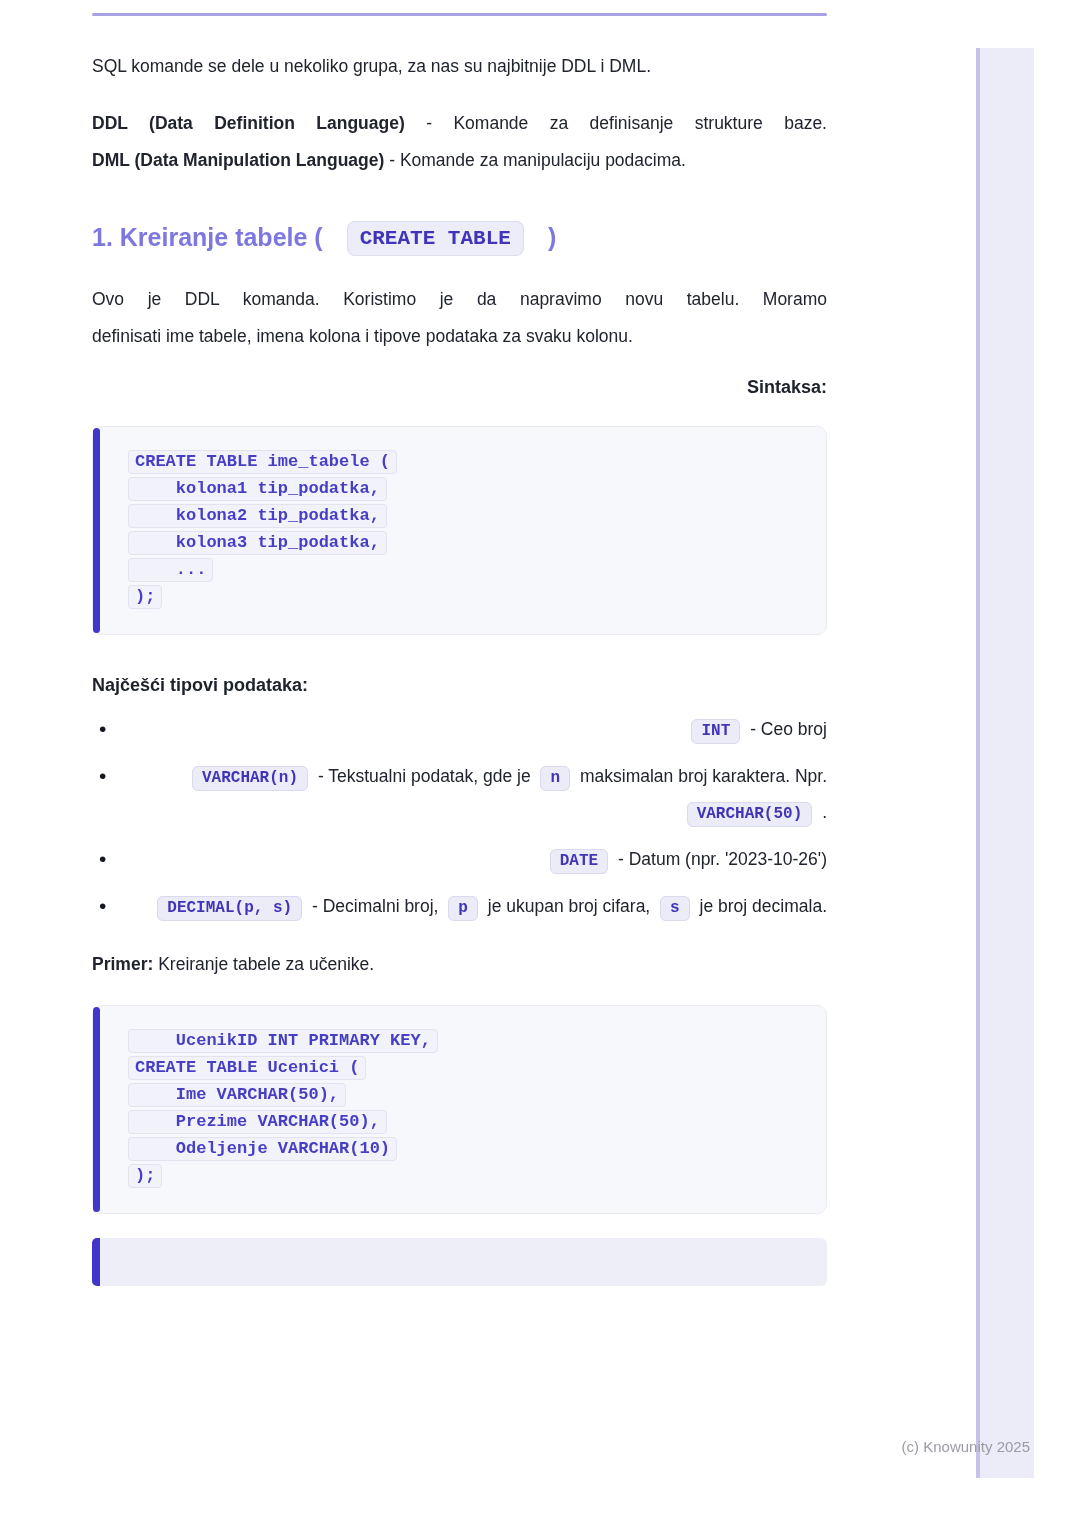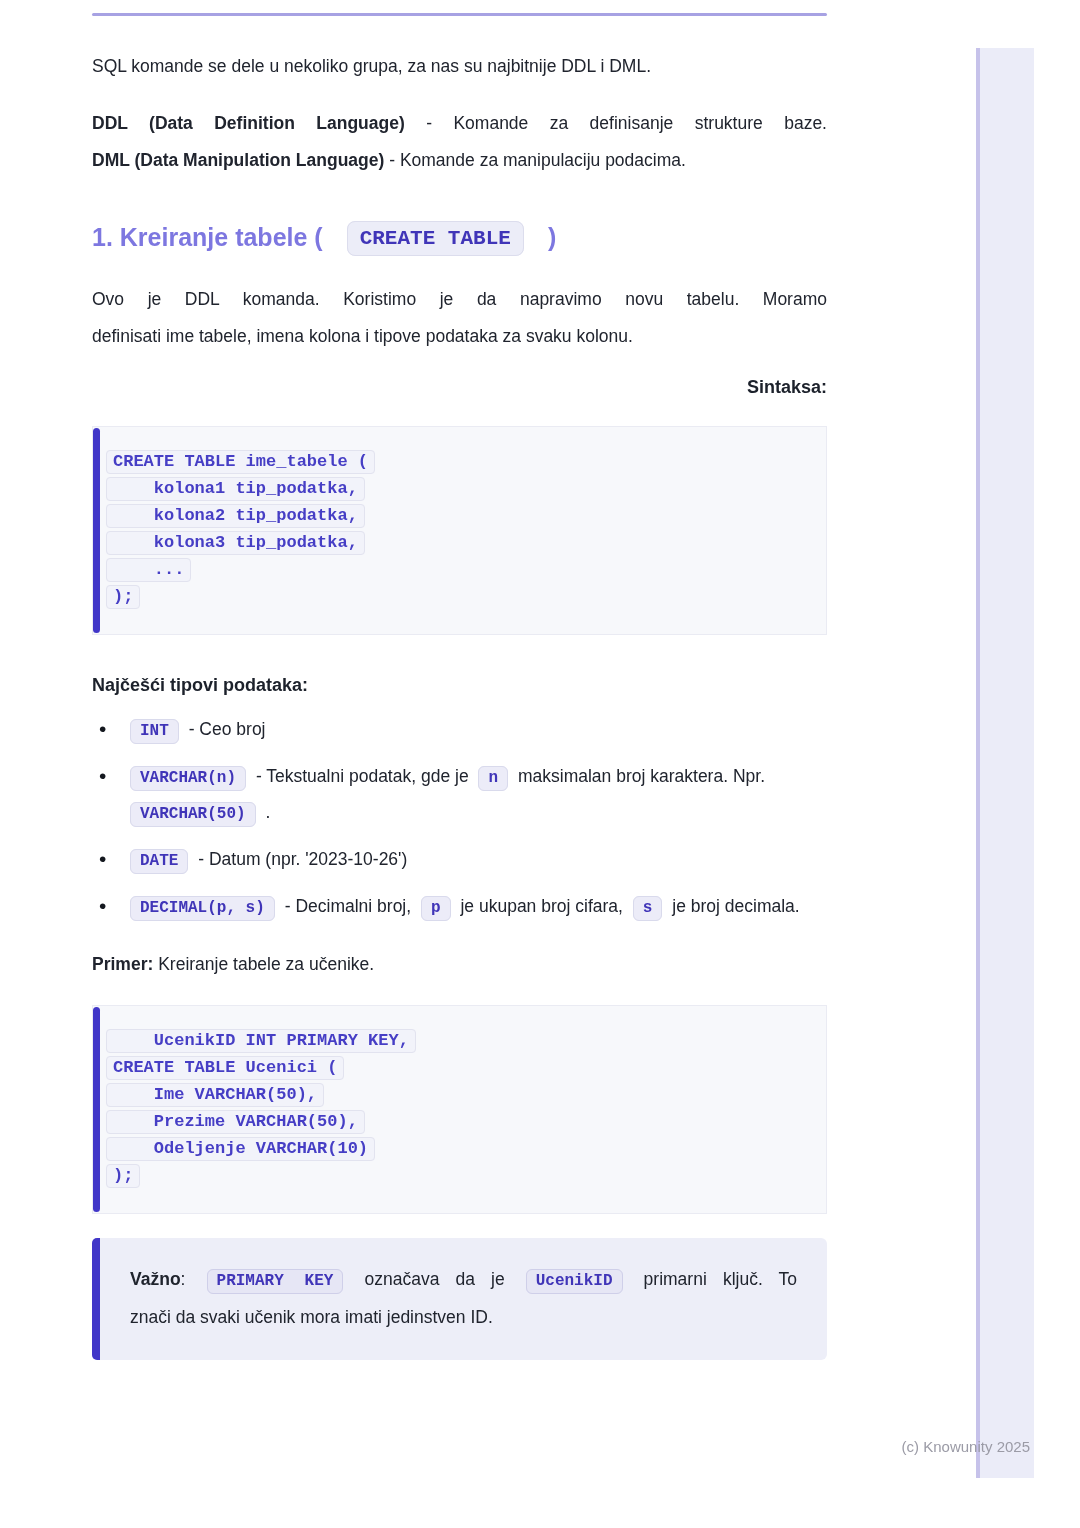--- a/index.html
+++ b/index.html
@@ -26,31 +26,31 @@
   .body-para { margin-top:20px; font-size:17.5px; line-height:37px; }
 
   .label { margin-top:22px; font-size:18px; font-weight:bold; color:#1c212b;text-align:right; }
   .label-big { margin-top:40px; font-size:18px; font-weight:bold; color:#1c212b; }
 
   .pill { font-family:"Liberation Mono","DejaVu Sans Mono",monospace; font-weight:bold;
           font-size:16px; color:#4035b8; background:#ececf8; border:1px solid #d9daec;
           border-radius:6px; padding:2px 9px 3px; margin:0 5px; white-space:nowrap; }
 
   .code-block { position:relative; margin-top:28px; background:#f7f8fb;
-                border:1px solid #eaebf3; border-radius:0;
-                padding:21px 28px 24px 13px; }
+                border:1px solid #eaebf3; border-radius:10px;
+                padding:21px 28px 24px 35px; }
   .accent-bar { position:absolute; left:0; top:1px; bottom:1px; width:7px;
                 background:#4136c8; border-radius:6px; }
   .code-line { height:27px; line-height:25px; white-space:pre; }
   .code-chip { font-family:"Liberation Mono","DejaVu Sans Mono",monospace; font-weight:bold;
                font-size:17px; color:#463ec5; background:#f2f3fa; border:1px solid #e2e3ef;
                border-radius:4px; padding:1px 6px 2px; white-space:pre; }
 
   .datatype-list { list-style:none; margin-top:16px; font-size:17.5px; }
-  .datatype-list li { position:relative; padding-left:33px; line-height:34px; margin-bottom:11px; }
+  .datatype-list li { position:relative; padding-left:33px; line-height:34px; margin-bottom:11px;text-align:right; }
   .datatype-list li::before { content:"\2022"; position:absolute; left:7px; top:0;
                               color:#14181f; font-size:21px; }
 
   .example-intro { margin-top:26px; font-size:17.5px; line-height:26px; }
 
   .callout { position:relative; margin-top:24px; background:#edeef8; border-radius:6px;
              padding:23px 30px 25px 38px; font-size:17.5px; line-height:36px; }
   .callout .accent-bar { width:8px; top:0; bottom:0; border-radius:5px 0 0 5px; }
   .callout .pill { background:#e6e6f5; border:1px solid #cfcfe9; }
 
@@ -116,23 +116,19 @@
         <div class="code-line"><span class="code-chip">CREATE TABLE Ucenici (</span></div>
         <div class="code-line"><span class="code-chip">    Ime VARCHAR(50),</span></div>
         <div class="code-line"><span class="code-chip">    Prezime VARCHAR(50),</span></div>
         <div class="code-line"><span class="code-chip">    Odeljenje VARCHAR(10)</span></div>
         <div class="code-line"><span class="code-chip">);</span></div>
       </div>
   </div>
 
   <div class="callout">
     <div class="accent-bar"></div>
-    <div>
-        <div class="rich-line justify"><span class="seg-bold">Važno</span><span class="seg">: </span><code class="pill">PRIMARY KEY</code><span class="seg"> označava da je </span><code class="pill">UcenikID</code><span class="seg"> primarni ključ. To</span></div>
-        <div class="rich-line"><span class="seg">znači da svaki učenik mora imati jedinstven ID.</span></div>
-      </div>
   </div>
 
 </div>
 
 <div class="page-strip"></div>
 
 <div class="footer">(c) Knowunity 2025</div>
 
 </body></html>

